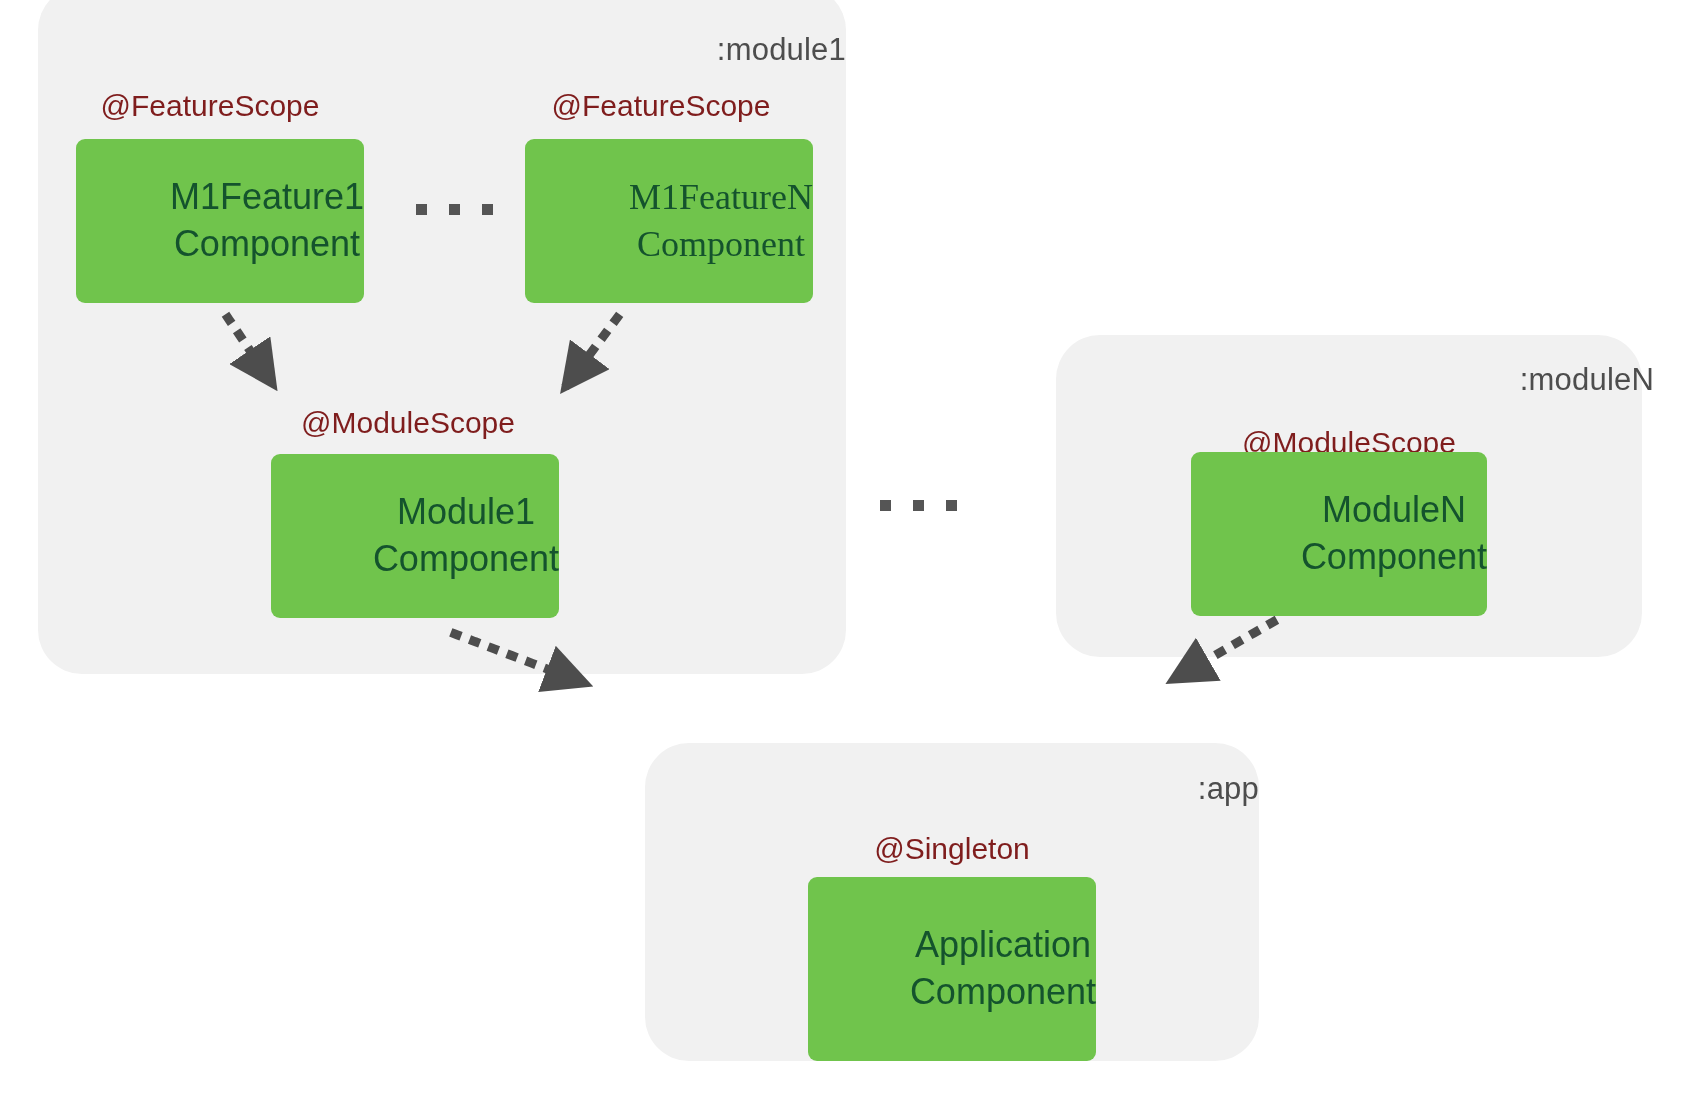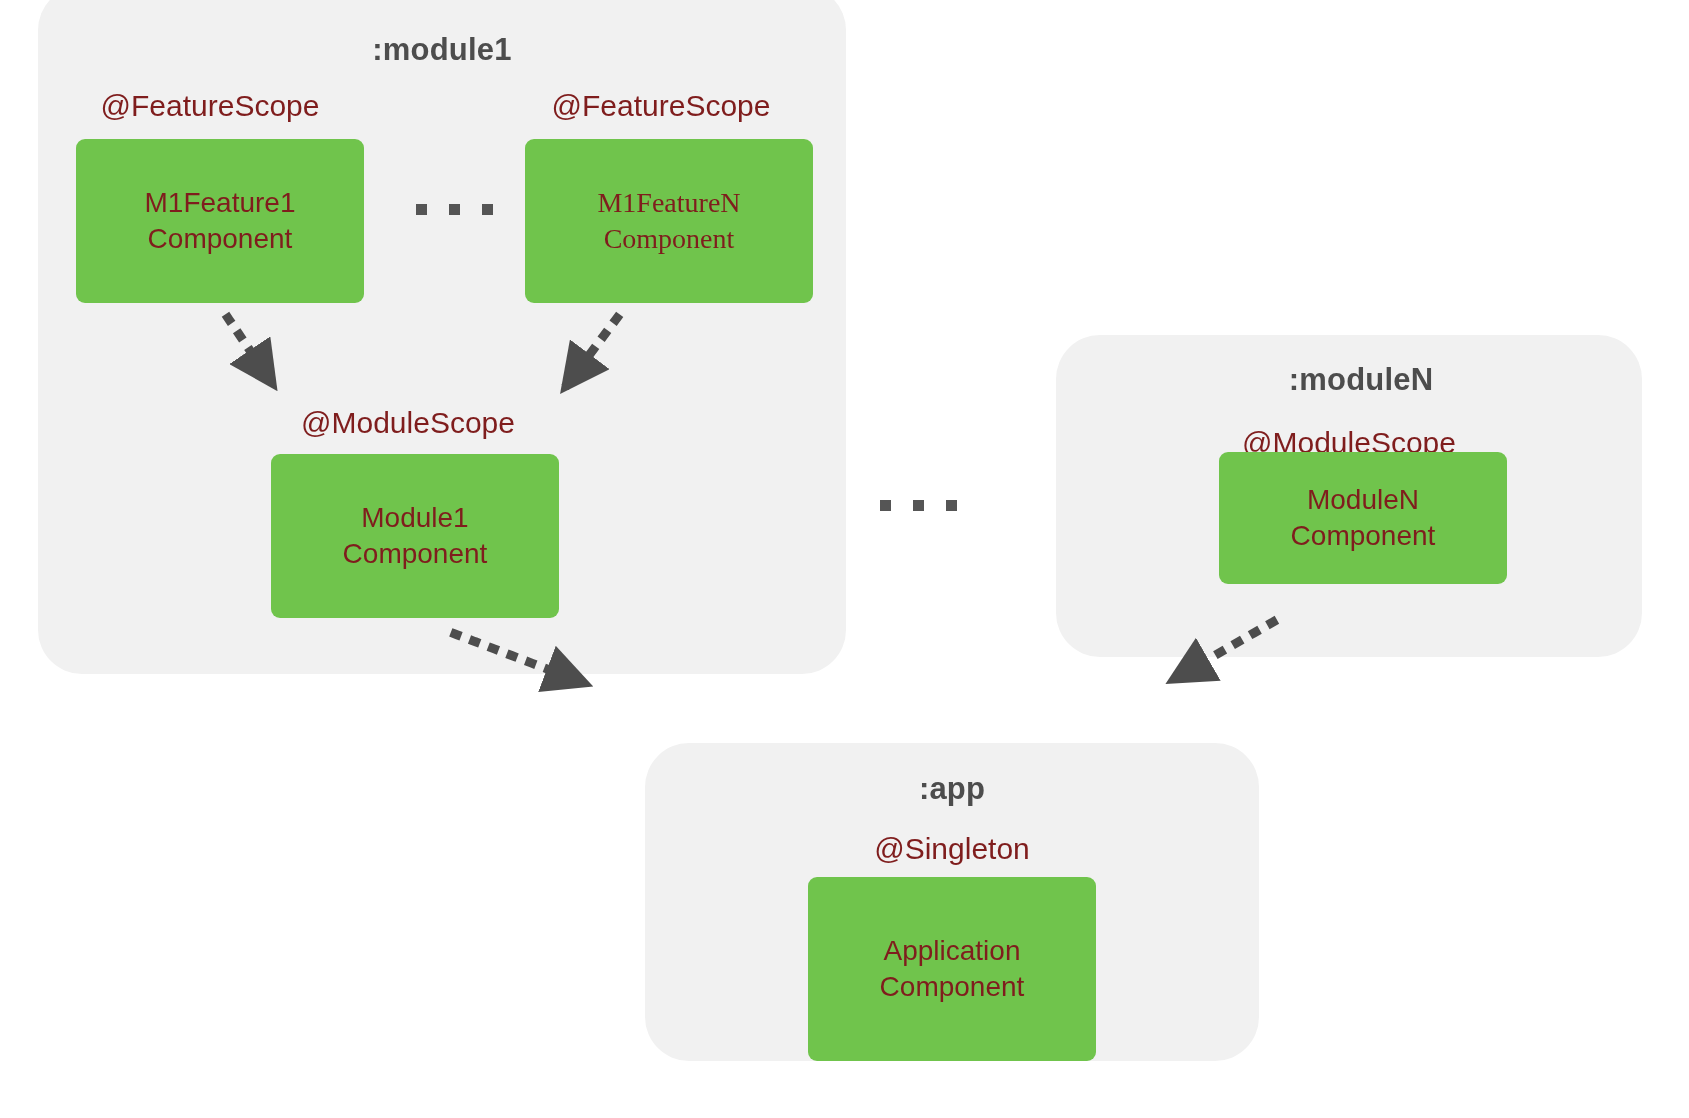--- a/index.html
+++ b/index.html
@@ -8,29 +8,29 @@
 
   .stage{position:absolute;left:0;top:0;width:1689px;height:1118px;}
 
   
   .panel{position:absolute;background:#f1f1f1;border-radius:44px;}
   #panel-module1{left:38px;top:-14px;width:808px;height:688px;}
   #panel-moduleN{left:1056px;top:335px;width:586px;height:322px;}
   #panel-app{left:645px;top:743px;width:614px;height:318px;}
 
   
-  .panel-title{position:absolute;width:100%;text-align:center;
-      font-weight:bold;color:#4d4d4d;font-size:31px;letter-spacing:.2px;}
+  .panel-title{position:absolute;width:100%;text-align:right;
+      font-weight:normal;color:#4d4d4d;font-size:31px;letter-spacing:.2px;}
   .scope-label{position:absolute;text-align:center;color:#7f1d1d;
       font-size:30px;white-space:nowrap;}
 
   
   .comp{position:absolute;background:#70c44c;border-radius:9px;
-      color:#7f1d1d;display:flex;align-items:center;justify-content:center;
-      text-align:center;font-size:28px;line-height:1.30;}
+      color:#14532d;display:flex;align-items:center;justify-content:flex-end;
+      text-align:center;font-size:36px;line-height:1.30;}
   .comp span{display:block;}
 
   
   .ellipsis{position:absolute;display:flex;gap:22px;align-items:center;}
   .ellipsis i{display:block;width:11px;height:11px;background:#555555;}
 
   
   .arrows{position:absolute;left:0;top:0;width:1689px;height:1118px;
       pointer-events:none;}
 </style>
@@ -74,21 +74,21 @@
         <span>Component</span>
       </span>
     </div>
   </div>
 
   <div class="panel" id="panel-moduleN">
     <div class="panel-title" style="top:27px;left:12px;">:moduleN</div>
 
     <div class="scope-label" style="left:153px;top:91px;width:280px;">@ModuleScope</div>
 
-    <div class="comp" style="left:163px;top:117px;width:288px;height:132px;">
+    <div class="comp" style="left:135px;top:117px;width:288px;height:164px;padding-left:8px;">
       <span>
         <span>ModuleN</span>
         <span>Component</span>
       </span>
     </div>
   </div>
 
   <div class="panel" id="panel-app">
     <div class="panel-title" style="top:28px;left:0;">:app</div>
 

